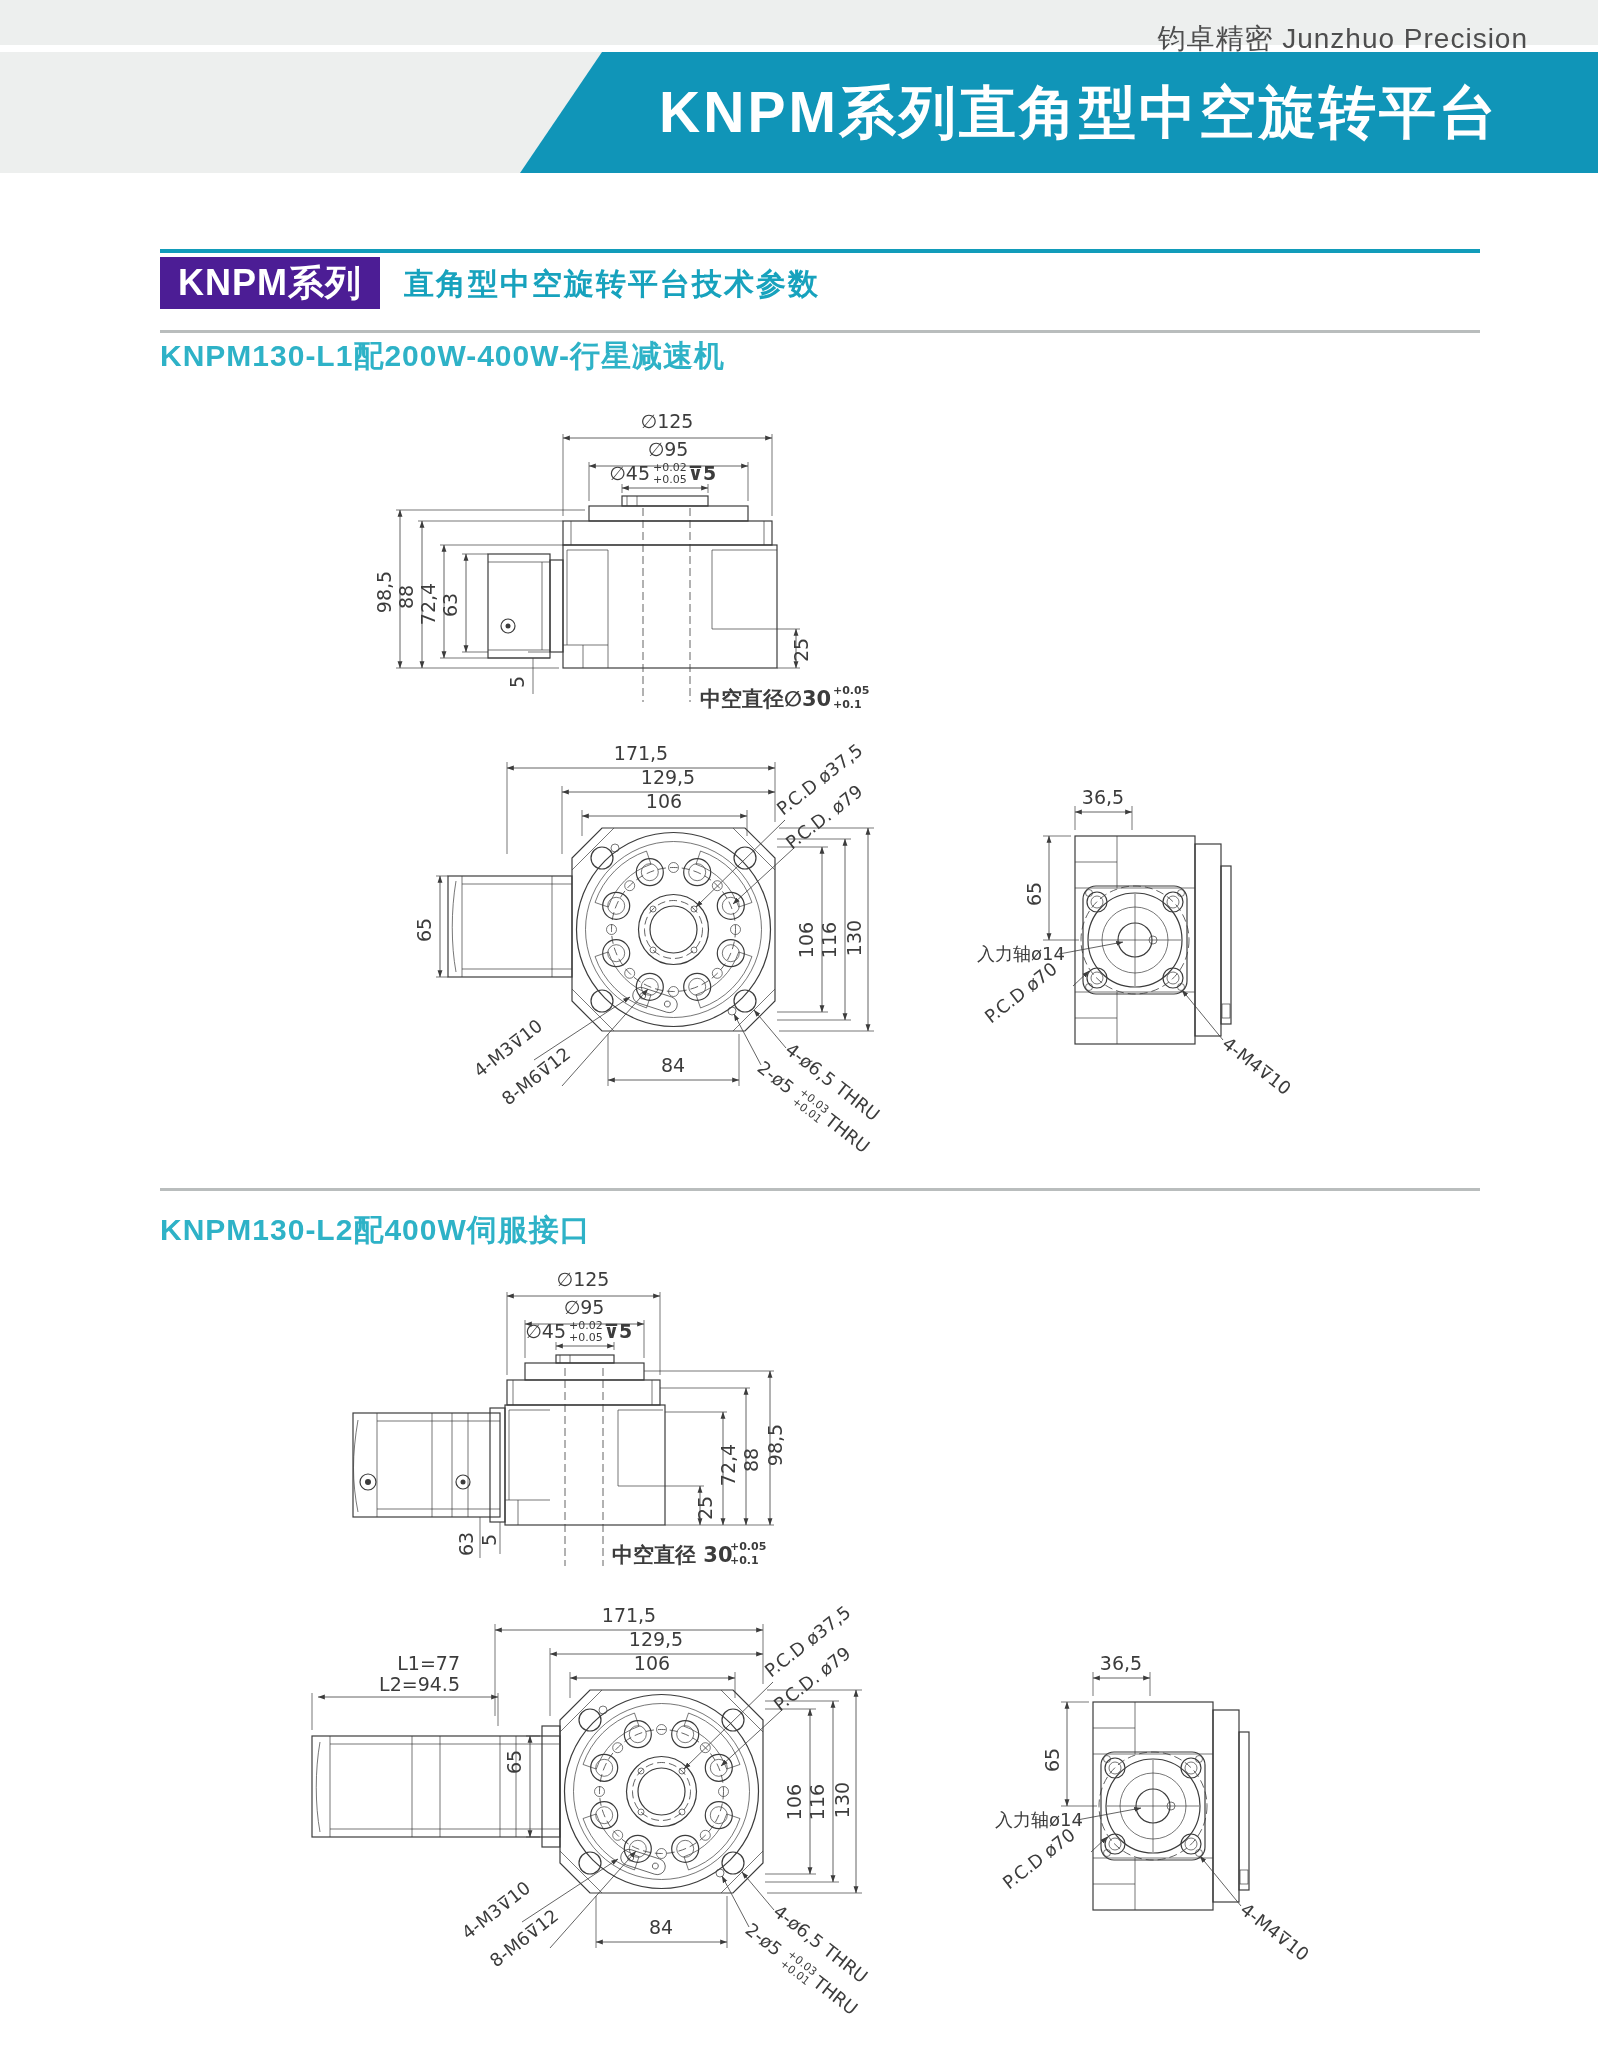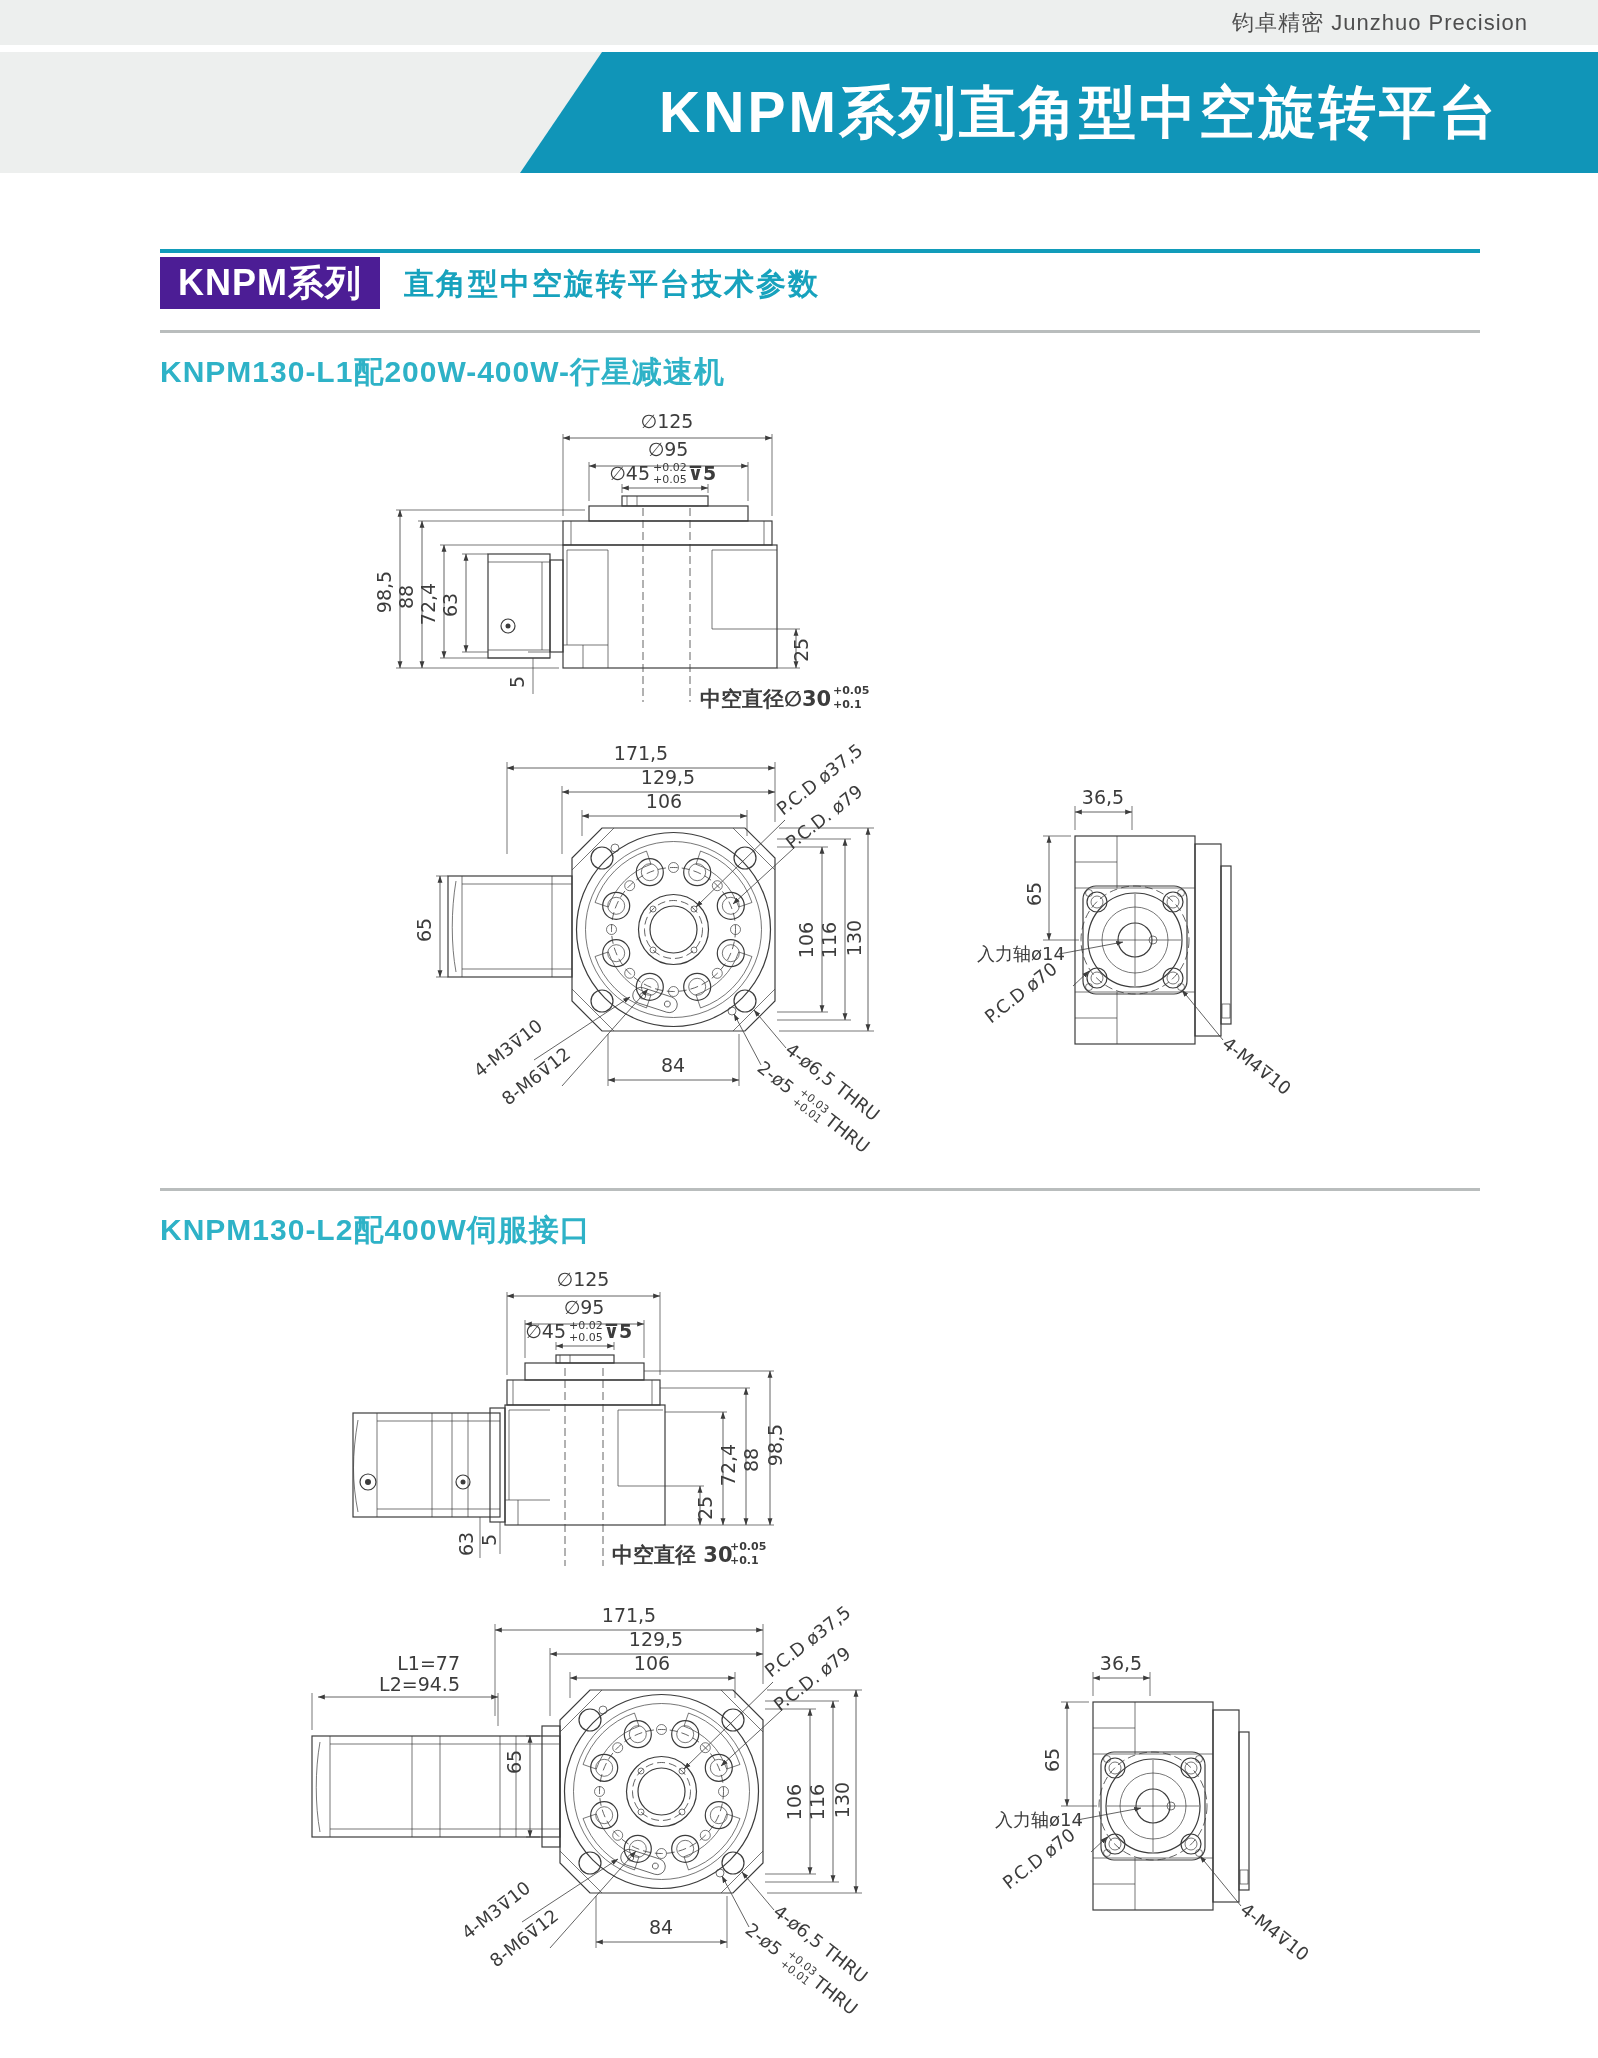--- a/index.html
+++ b/index.html
@@ -1,21 +1,21 @@
 <!DOCTYPE html>
 <html><head>
 <meta charset="utf-8">
 <style>
   html,body{margin:0;padding:0;background:#fff;}
   body{width:1598px;height:2058px;position:relative;overflow:hidden;
        font-family:"Liberation Sans","DejaVu Sans",sans-serif;}
   .abs{position:absolute;}
   
   .band1{left:0;top:0;width:1598px;height:45px;background:#edefee;}
-  .brand{top:8px;right:70px;font-size:22px;color:#4e4e4e;letter-spacing:1px;}
+  .brand{top:20px;right:70px;font-size:28px;color:#4e4e4e;letter-spacing:1px;}
   .band2{left:0;top:52px;width:1598px;height:121px;background:#edefee;}
   .bannershape{left:520px;top:52px;right:0;height:121px;background:#1095b8;
        clip-path:polygon(82px 0,100% 0,100% 100%,0 100%);}
   .bannertitle{left:560px;top:52px;width:1038px;height:155px;line-height:121px;
        text-align:center;color:#fff;font-size:57px;font-weight:bold;letter-spacing:3px;}
   
   .secline{left:160px;top:249px;width:1320px;height:4px;background:#129cba;}
   .badge{left:160px;top:257px;width:220px;height:52px;background:#4c1d95;color:#fff;
        font-size:36px;font-weight:bold;text-align:center;line-height:52px;letter-spacing:1px;}
   .sectitle{left:404px;top:257px;height:52px;line-height:54px;color:#17a2bd;
@@ -42,21 +42,21 @@
 <div class="abs brand">钧卓精密 Junzhuo Precision</div>
 <div class="abs band2"></div>
 <div class="abs bannershape"></div>
 <div class="abs bannertitle">KNPM系列直角型中空旋转平台</div>
 
 <div class="abs secline"></div>
 <div class="abs badge">KNPM系列</div>
 <div class="abs sectitle">直角型中空旋转平台技术参数</div>
 <div class="abs rule" style="top:330px"></div>
 
-<div class="abs subhead" style="top:352px">KNPM130-L1配200W-400W-行星减速机</div>
+<div class="abs subhead" style="top:336px">KNPM130-L1配200W-400W-行星减速机</div>
 <div class="abs rule" style="top:1188px"></div>
 <div class="abs subhead" style="top:1210px">KNPM130-L2配400W伺服接口</div>
 
 <svg class="abs" style="left:0;top:395px" width="1598" height="1663" viewBox="0 395 1598 1663">
   <defs>
     <marker id="ar" viewBox="0 0 10 10" refX="9.5" refY="5" markerWidth="9" markerHeight="9" orient="auto-start-reverse">
       <path d="M0,1.6 L10,5 L0,8.4 Z" fill="#3c3c3c"></path>
     </marker>
     <g id="scr">
         <circle class="ln" r="13.5"></circle>

